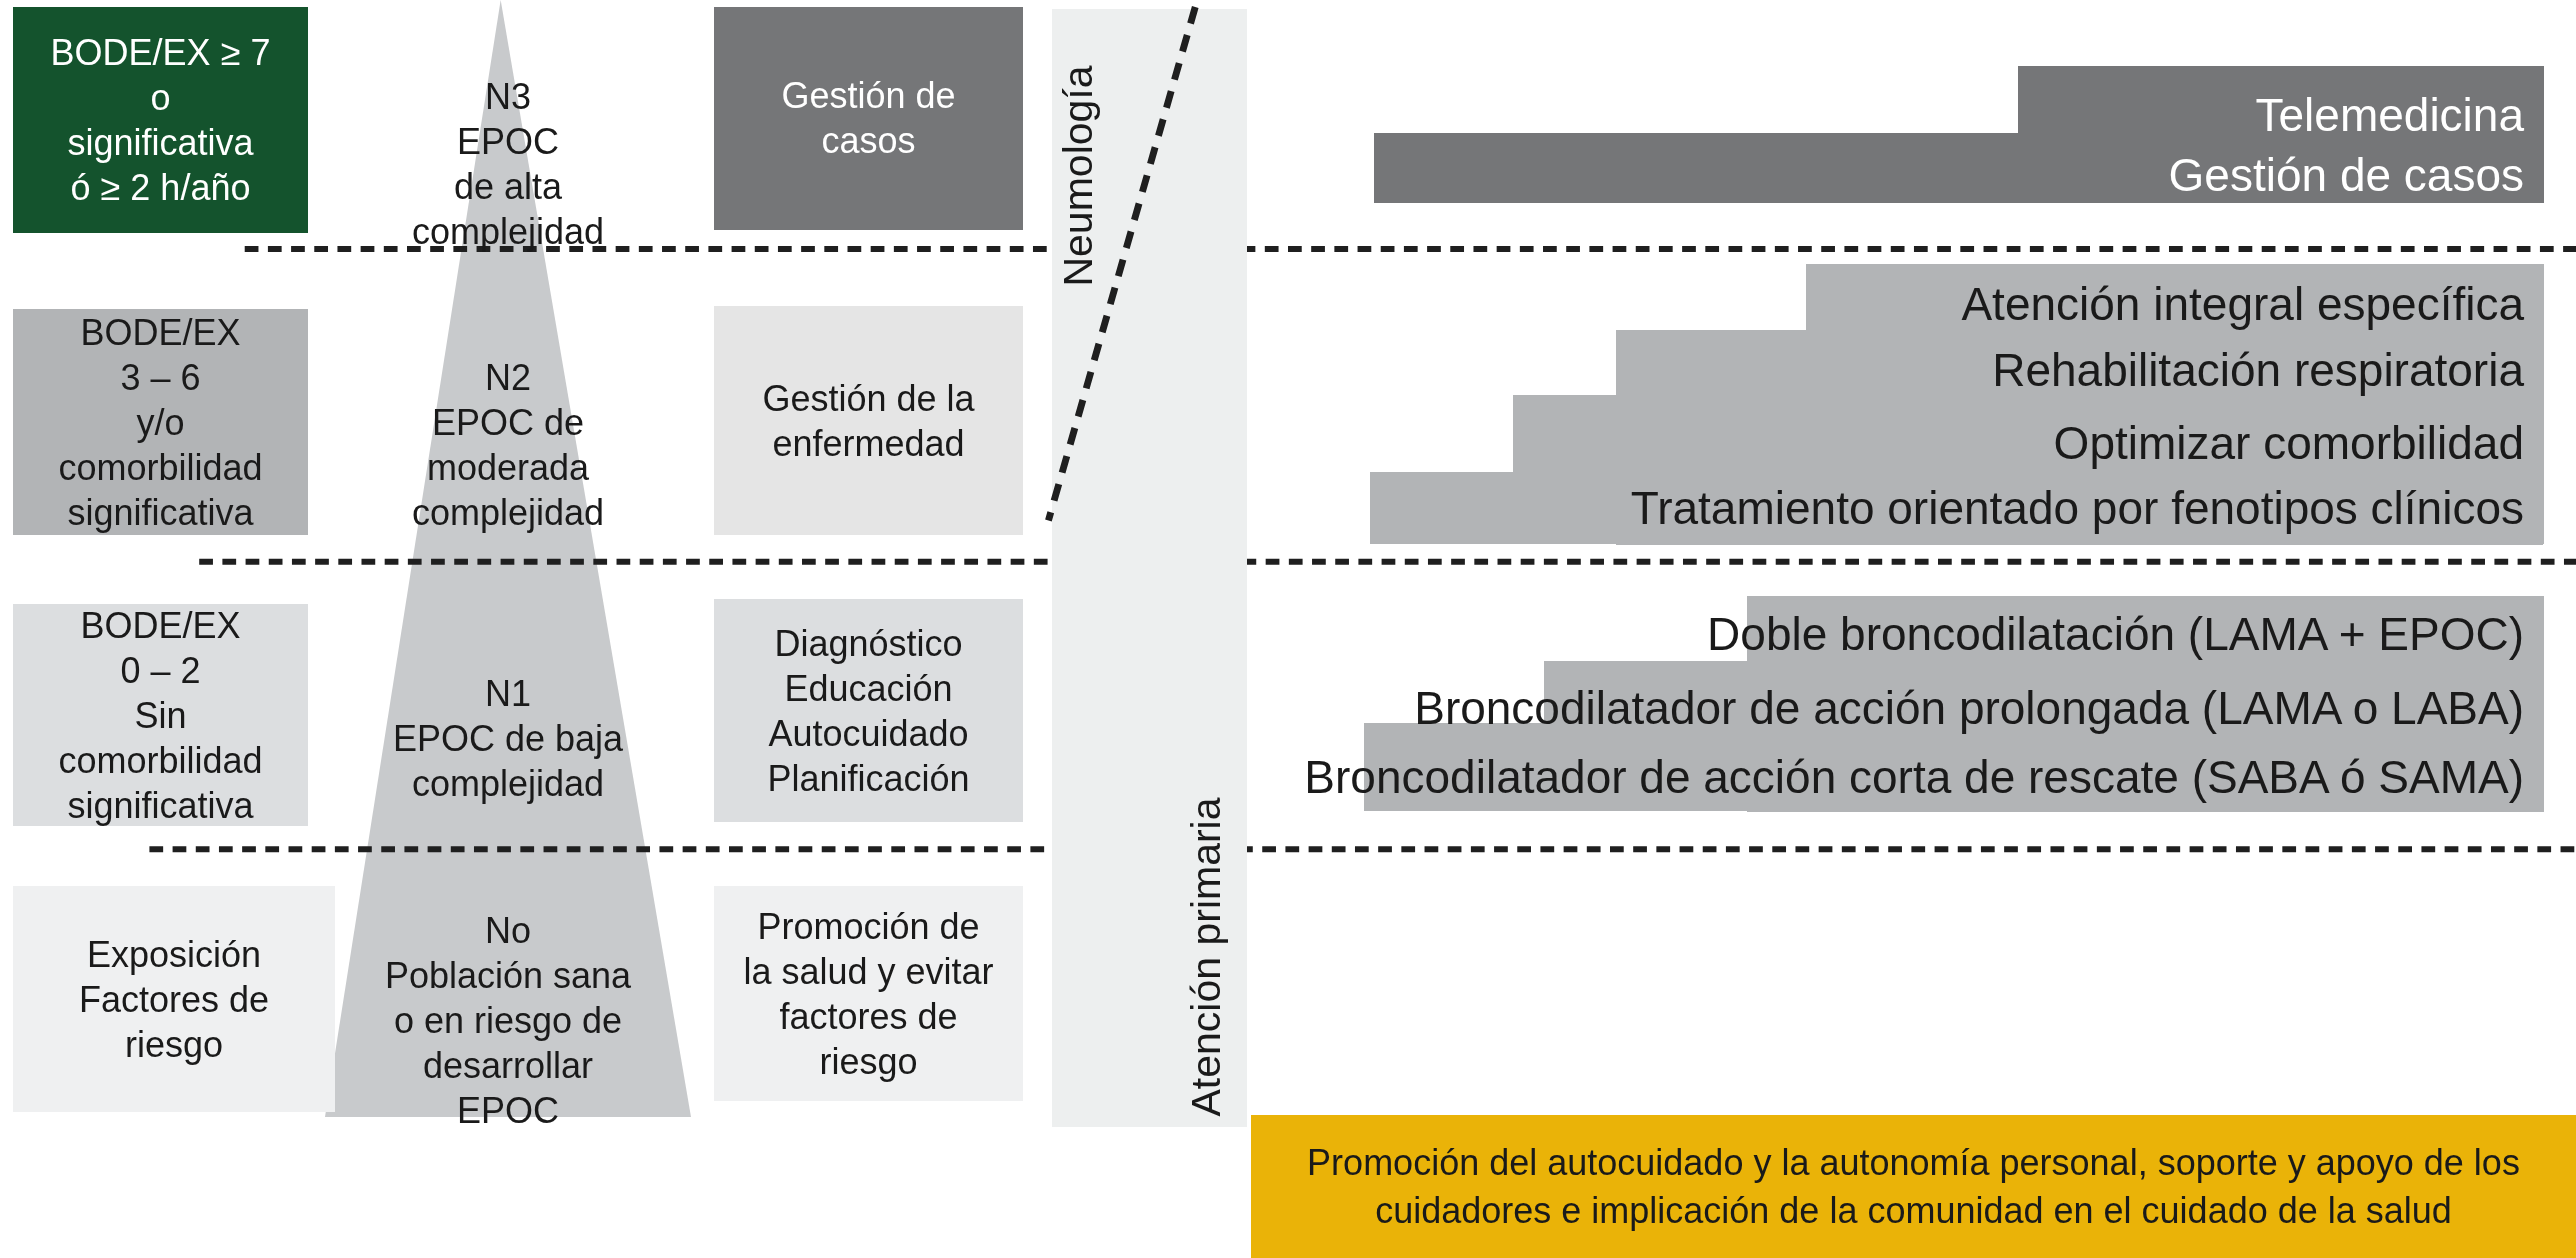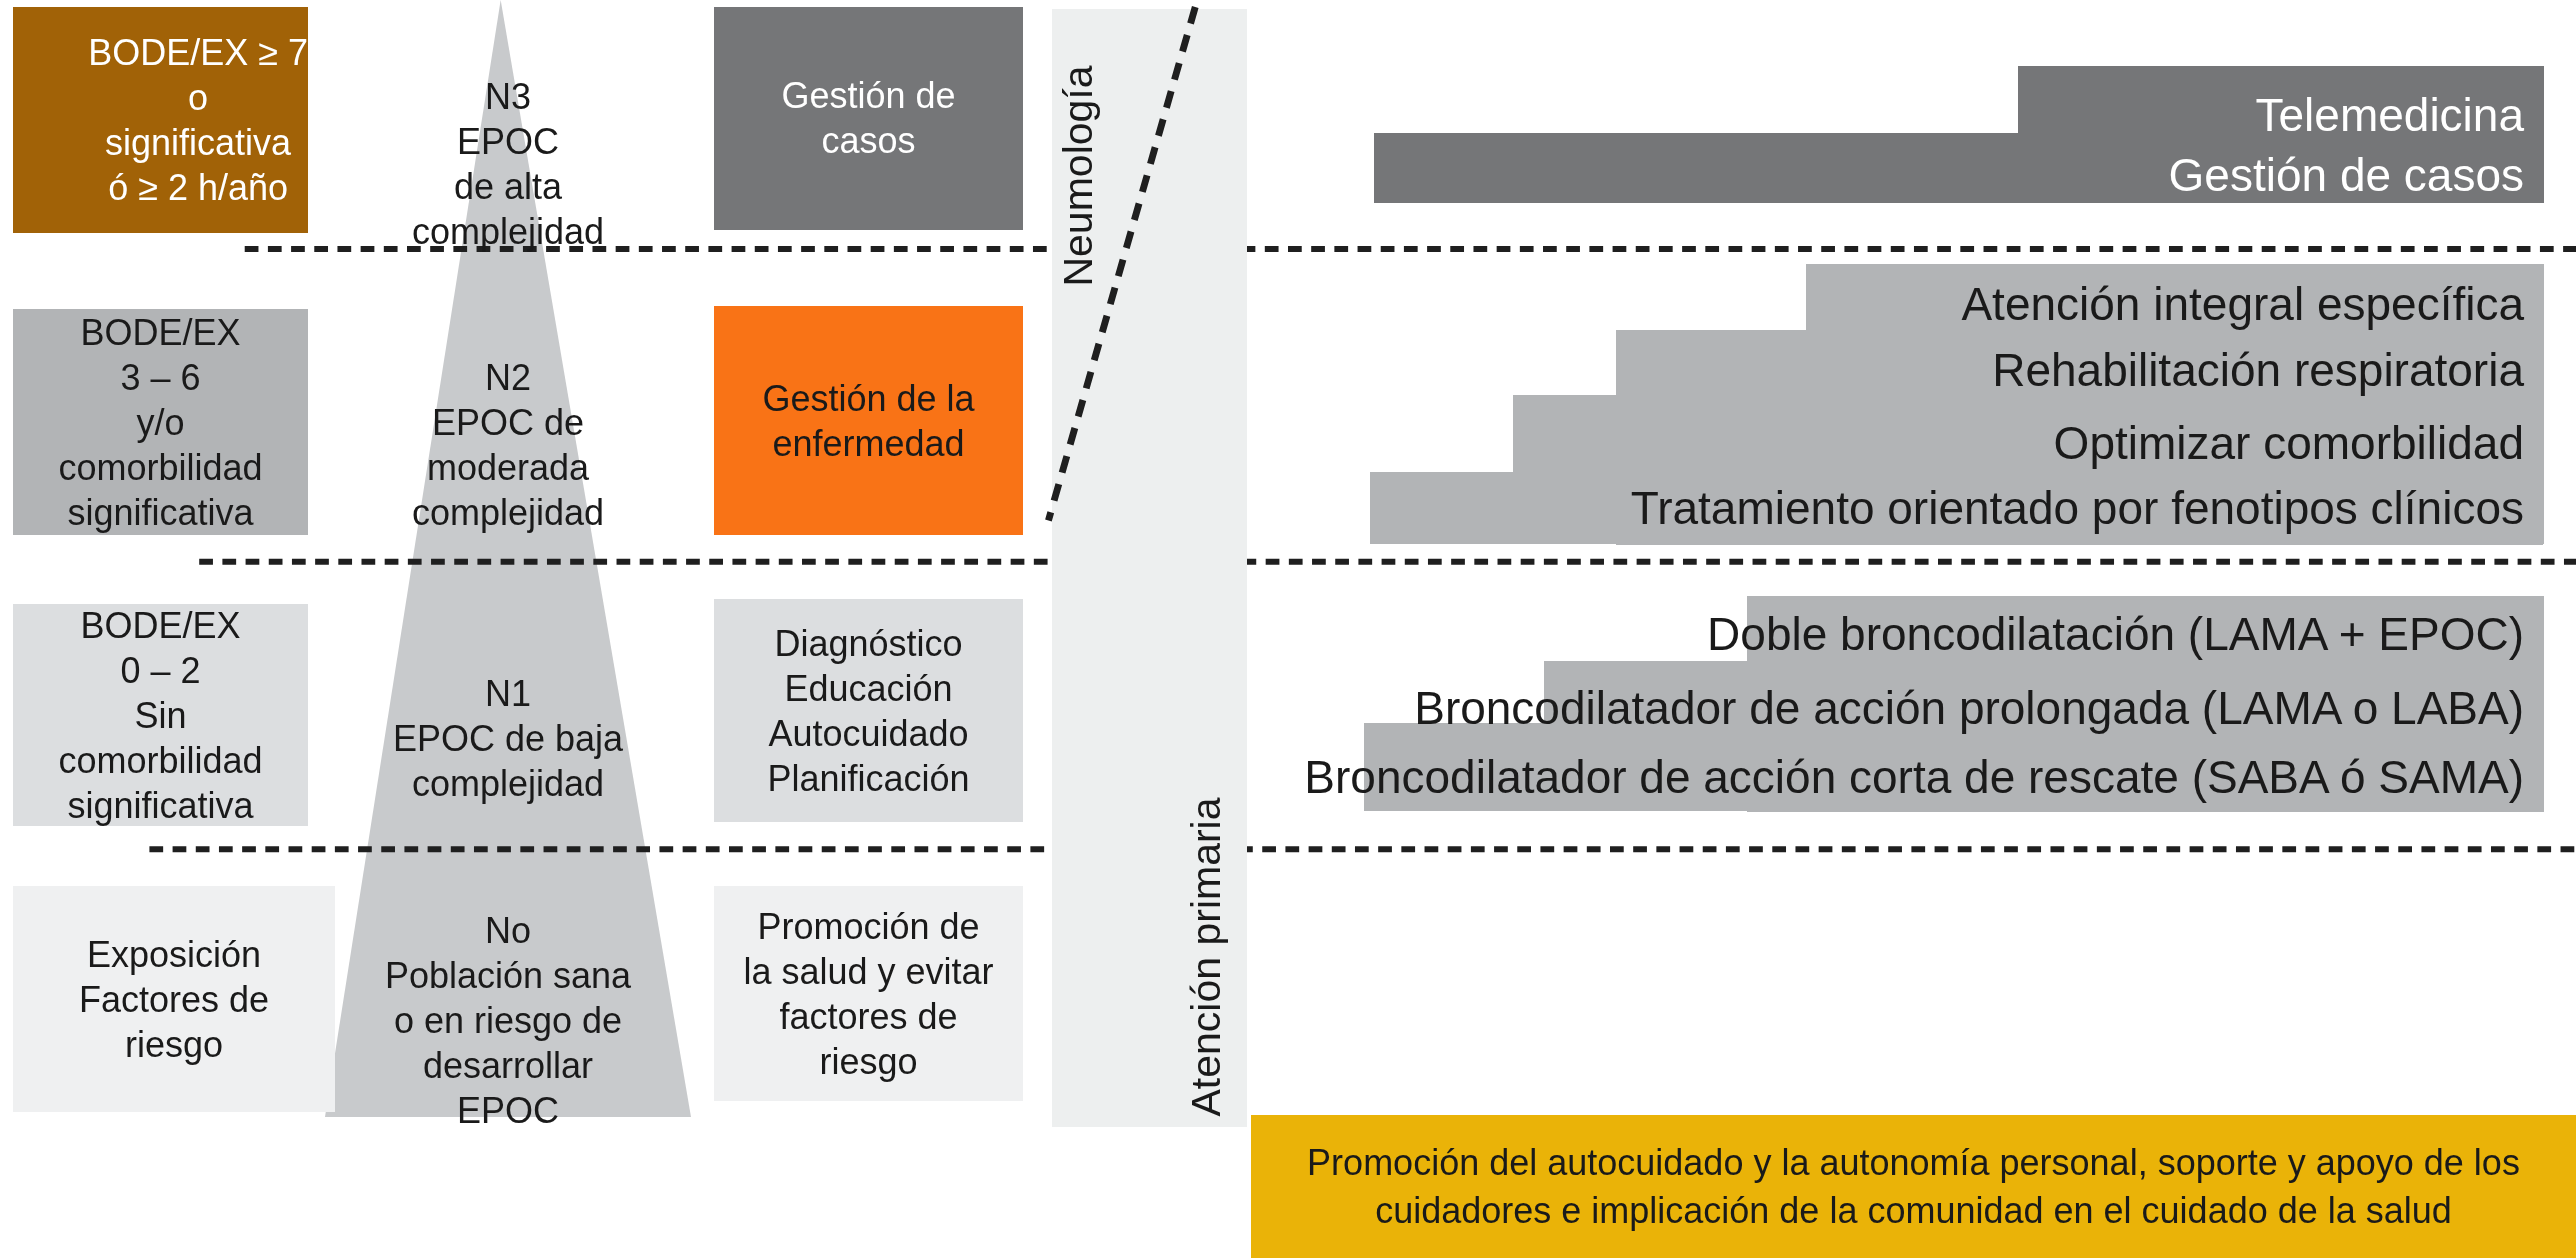--- a/index.html
+++ b/index.html
@@ -18,21 +18,21 @@
     display: flex;
     align-items: center;
     justify-content: center;
     text-align: center;
   }
   .lines { white-space: pre-line; }
   .fs42 { font-size: 36px; line-height: 45px; }
   .on-dark { color: #ffffff; }
 
   
-  #crit1 { left: 13px;  top: 6.9px;    width: 295px; height: 226px; background: #a16207; justify-content: flex-end; }
+  #crit1 { left: 13px;  top: 6.9px;    width: 295px; height: 226px; background: #14532d; }
   #crit2 { left: 13px;  top: 309px;  width: 295px; height: 226px; background: #b2b4b6; }
   #crit3 { left: 13px;  top: 604px;  width: 295px; height: 222px; background: #dcdee0; }
   #crit4 { left: 13px;  top: 886px; width: 322px; height: 226px; background: #eff0f1; }
 
   
   #pyramid {
     left: 325px; top: 0; width: 366px; height: 1117px;
     background: #c8cacc;
     clip-path: polygon(48% 0, 100% 100%, 0 100%);
   }
@@ -43,21 +43,21 @@
     text-align: center;
     margin-top: 24px;
   }
   #pyr-n3 { top: 50px; }
   #pyr-n2 { top: 331px; }
   #pyr-n1 { top: 647px; }
   #pyr-n0 { top: 884px; }
 
   
   #mgmt1 { left: 714px; top: 6.9px;    width: 309px; height: 223px; background: #757678; }
-  #mgmt2 { left: 714px; top: 306px;  width: 309px; height: 229px; background: #f97316; }
+  #mgmt2 { left: 714px; top: 306px;  width: 309px; height: 229px; background: #e5e5e5; }
   #mgmt3 { left: 714px; top: 599px;  width: 309px; height: 223px; background: #dcdee0; }
   #mgmt4 { left: 714px; top: 886px; width: 309px; height: 215px; background: #eff0f1; }
 
   
   #band { left: 1052px; top: 8.6px; width: 195px; height: 1118px; background: #edefef; }
   .vlabel {
     position: absolute;
     transform: translate(-50%, -50%) rotate(-90deg);
     white-space: nowrap;
     font-size: 41px;

